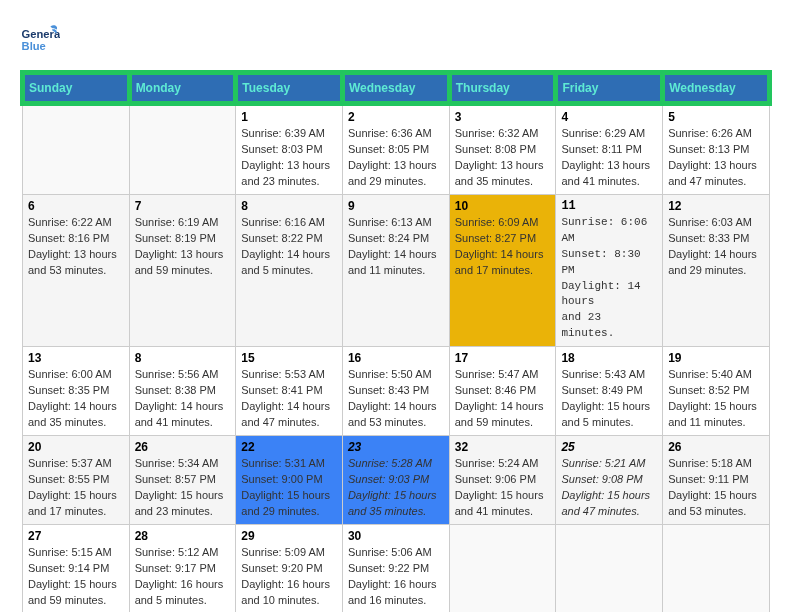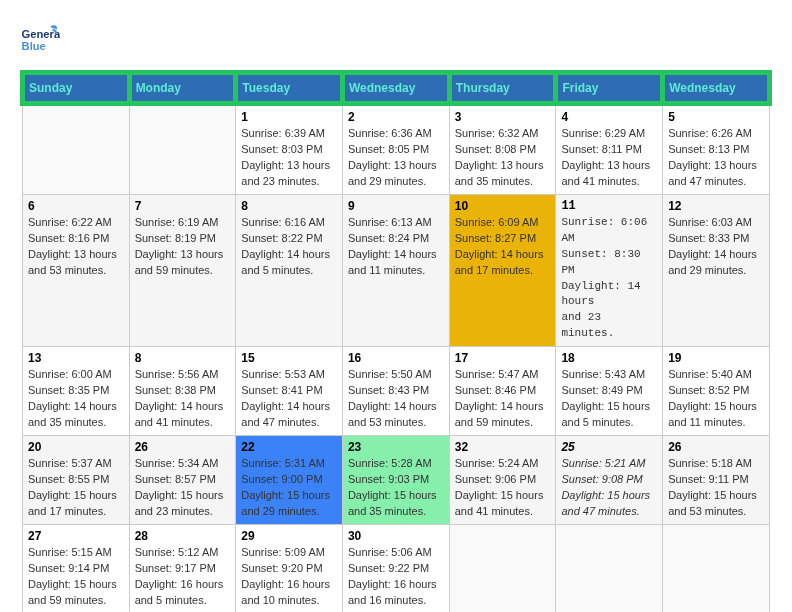--- a/index.html
+++ b/index.html
@@ -198,21 +198,21 @@
           <div class="day-info">Sunrise: 5:37 AM<br>Sunset: 8:55 PM<br>Daylight: 15 hours<br>and 17 minutes.</div>
         </td>
         <td style="background: rgb(245, 245, 245);">
           <span class="day-number">26</span>
           <div class="day-info">Sunrise: 5:34 AM<br>Sunset: 8:57 PM<br>Daylight: 15 hours<br>and 23 minutes.</div>
         </td>
         <td style="background: #3b82f6;">
           <span class="day-number">22</span>
           <div class="day-info">Sunrise: 5:31 AM<br>Sunset: 9:00 PM<br>Daylight: 15 hours<br>and 29 minutes.</div>
         </td>
-        <td style="background: #86efac;">
+        <td style="background: #3b82f6; font-style: italic;">
           <span class="day-number">23</span>
           <div class="day-info">Sunrise: 5:28 AM<br>Sunset: 9:03 PM<br>Daylight: 15 hours<br>and 35 minutes.</div>
         </td>
         <td style="background: rgb(245, 245, 245);">
           <span class="day-number">32</span>
           <div class="day-info">Sunrise: 5:24 AM<br>Sunset: 9:06 PM<br>Daylight: 15 hours<br>and 41 minutes.</div>
         </td>
         <td style="background: rgb(245, 245, 245); font-style: italic;">
           <span class="day-number">25</span>
           <div class="day-info">Sunrise: 5:21 AM<br>Sunset: 9:08 PM<br>Daylight: 15 hours<br>and 47 minutes.</div>

